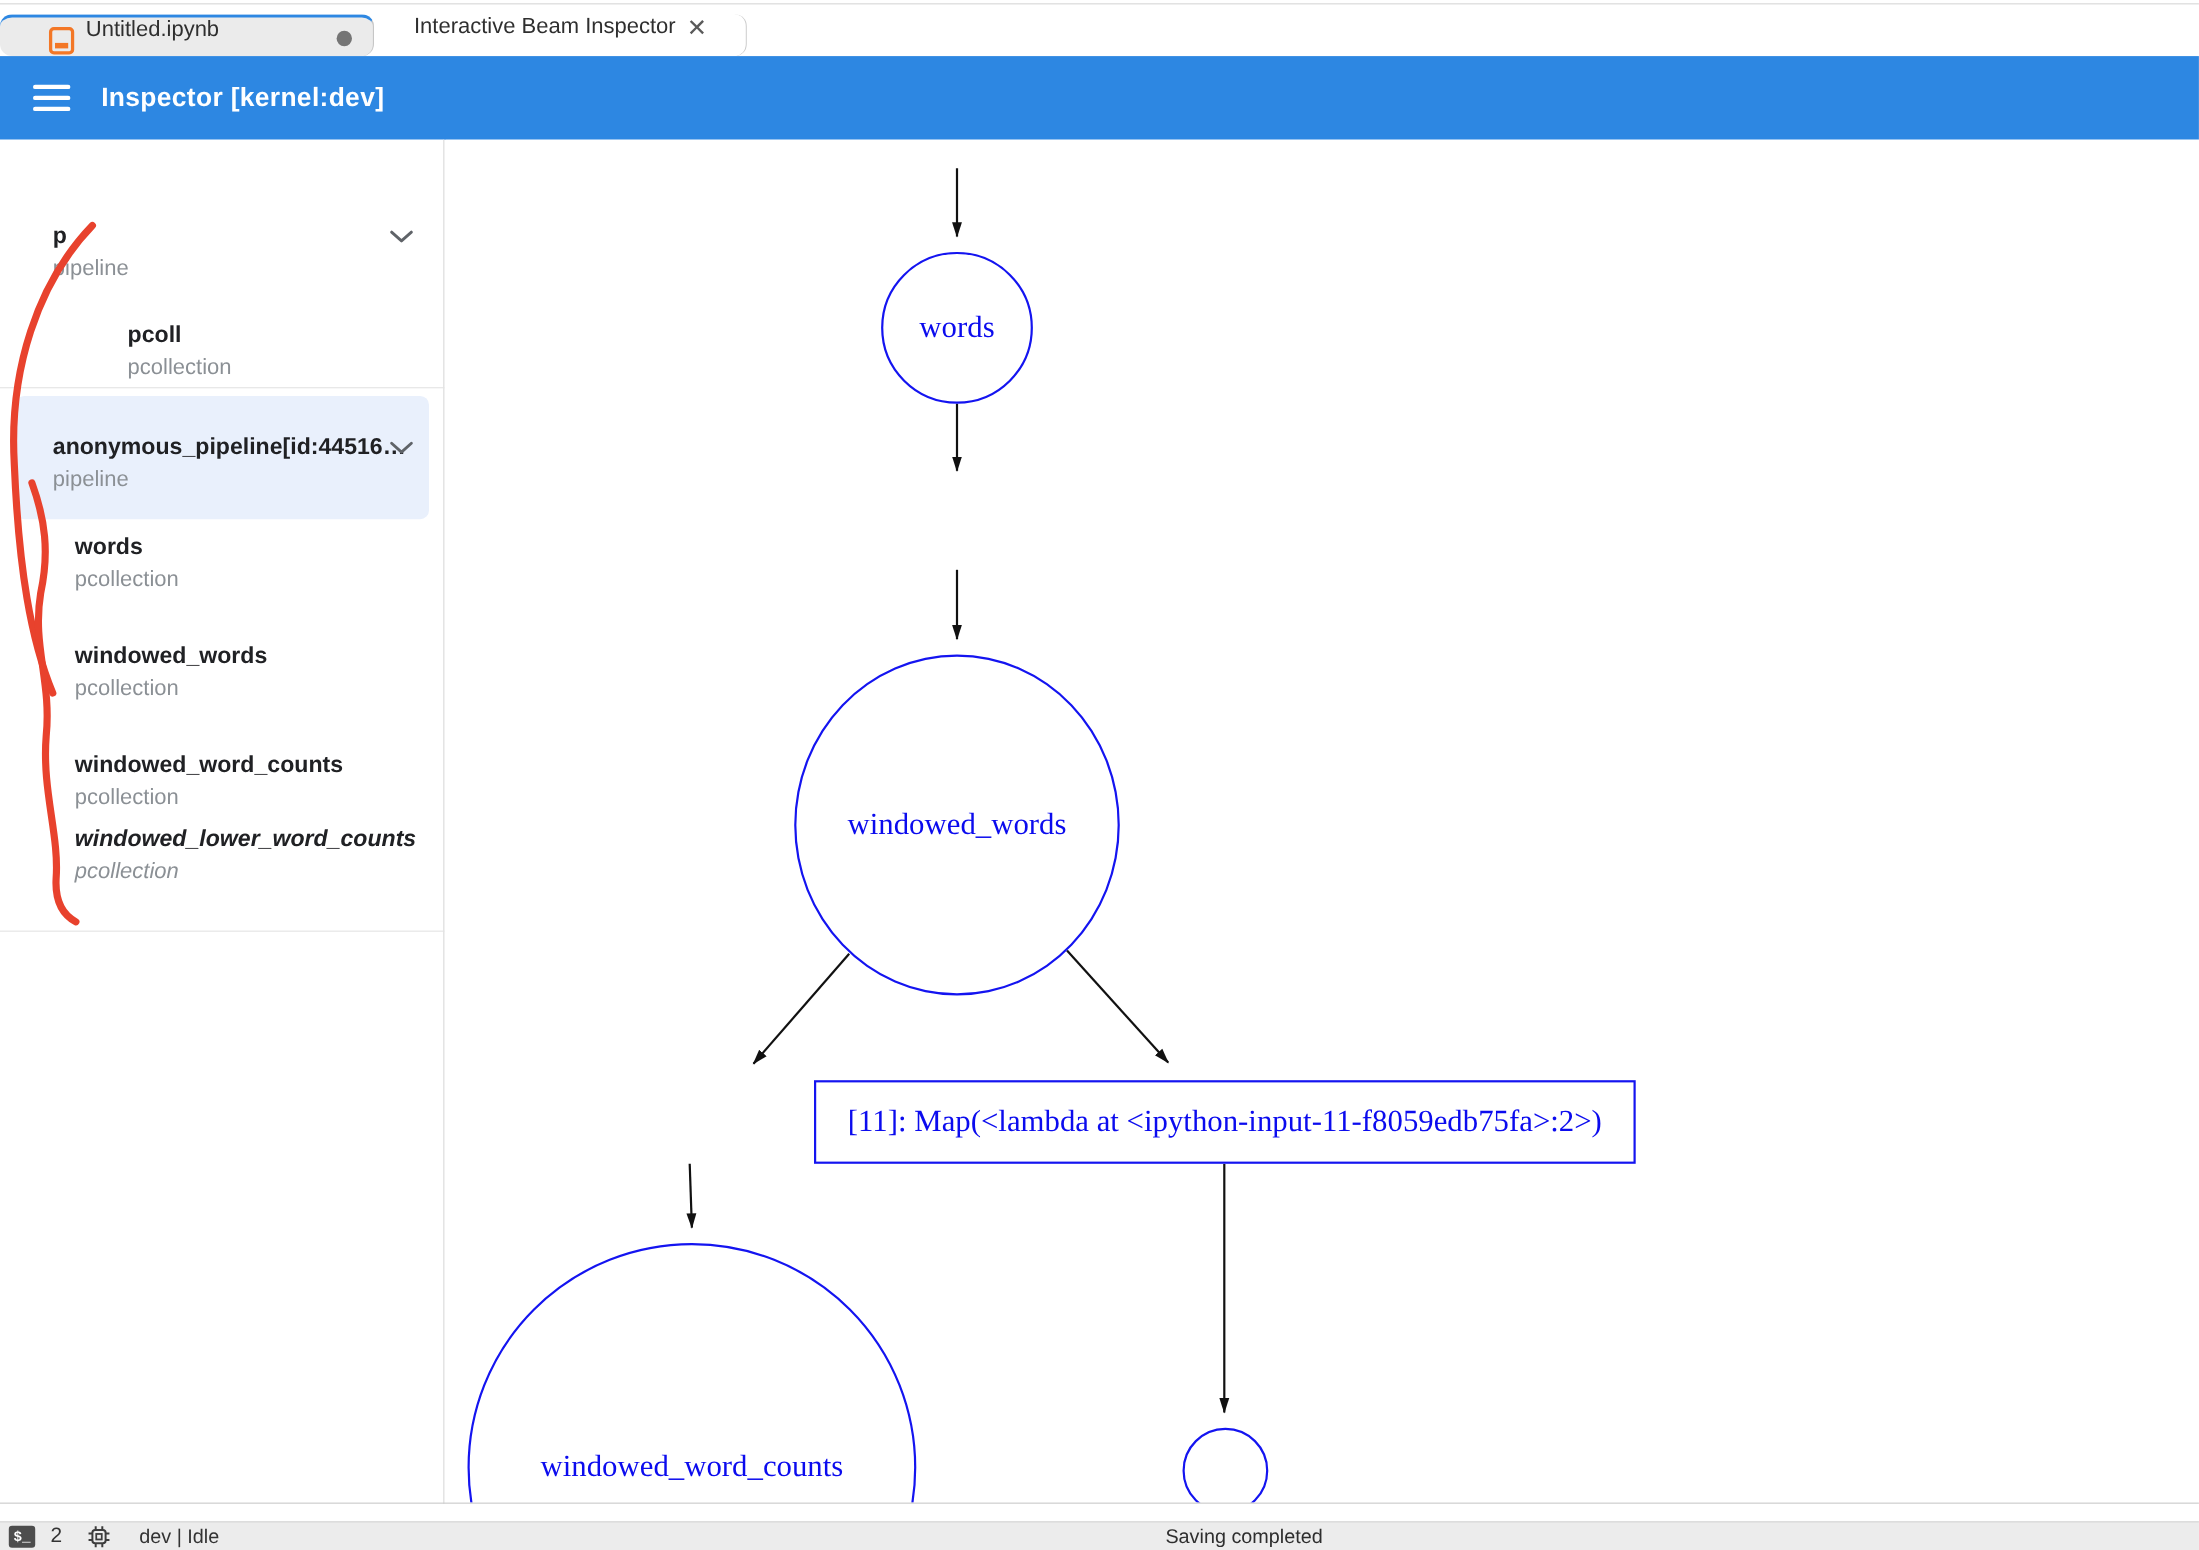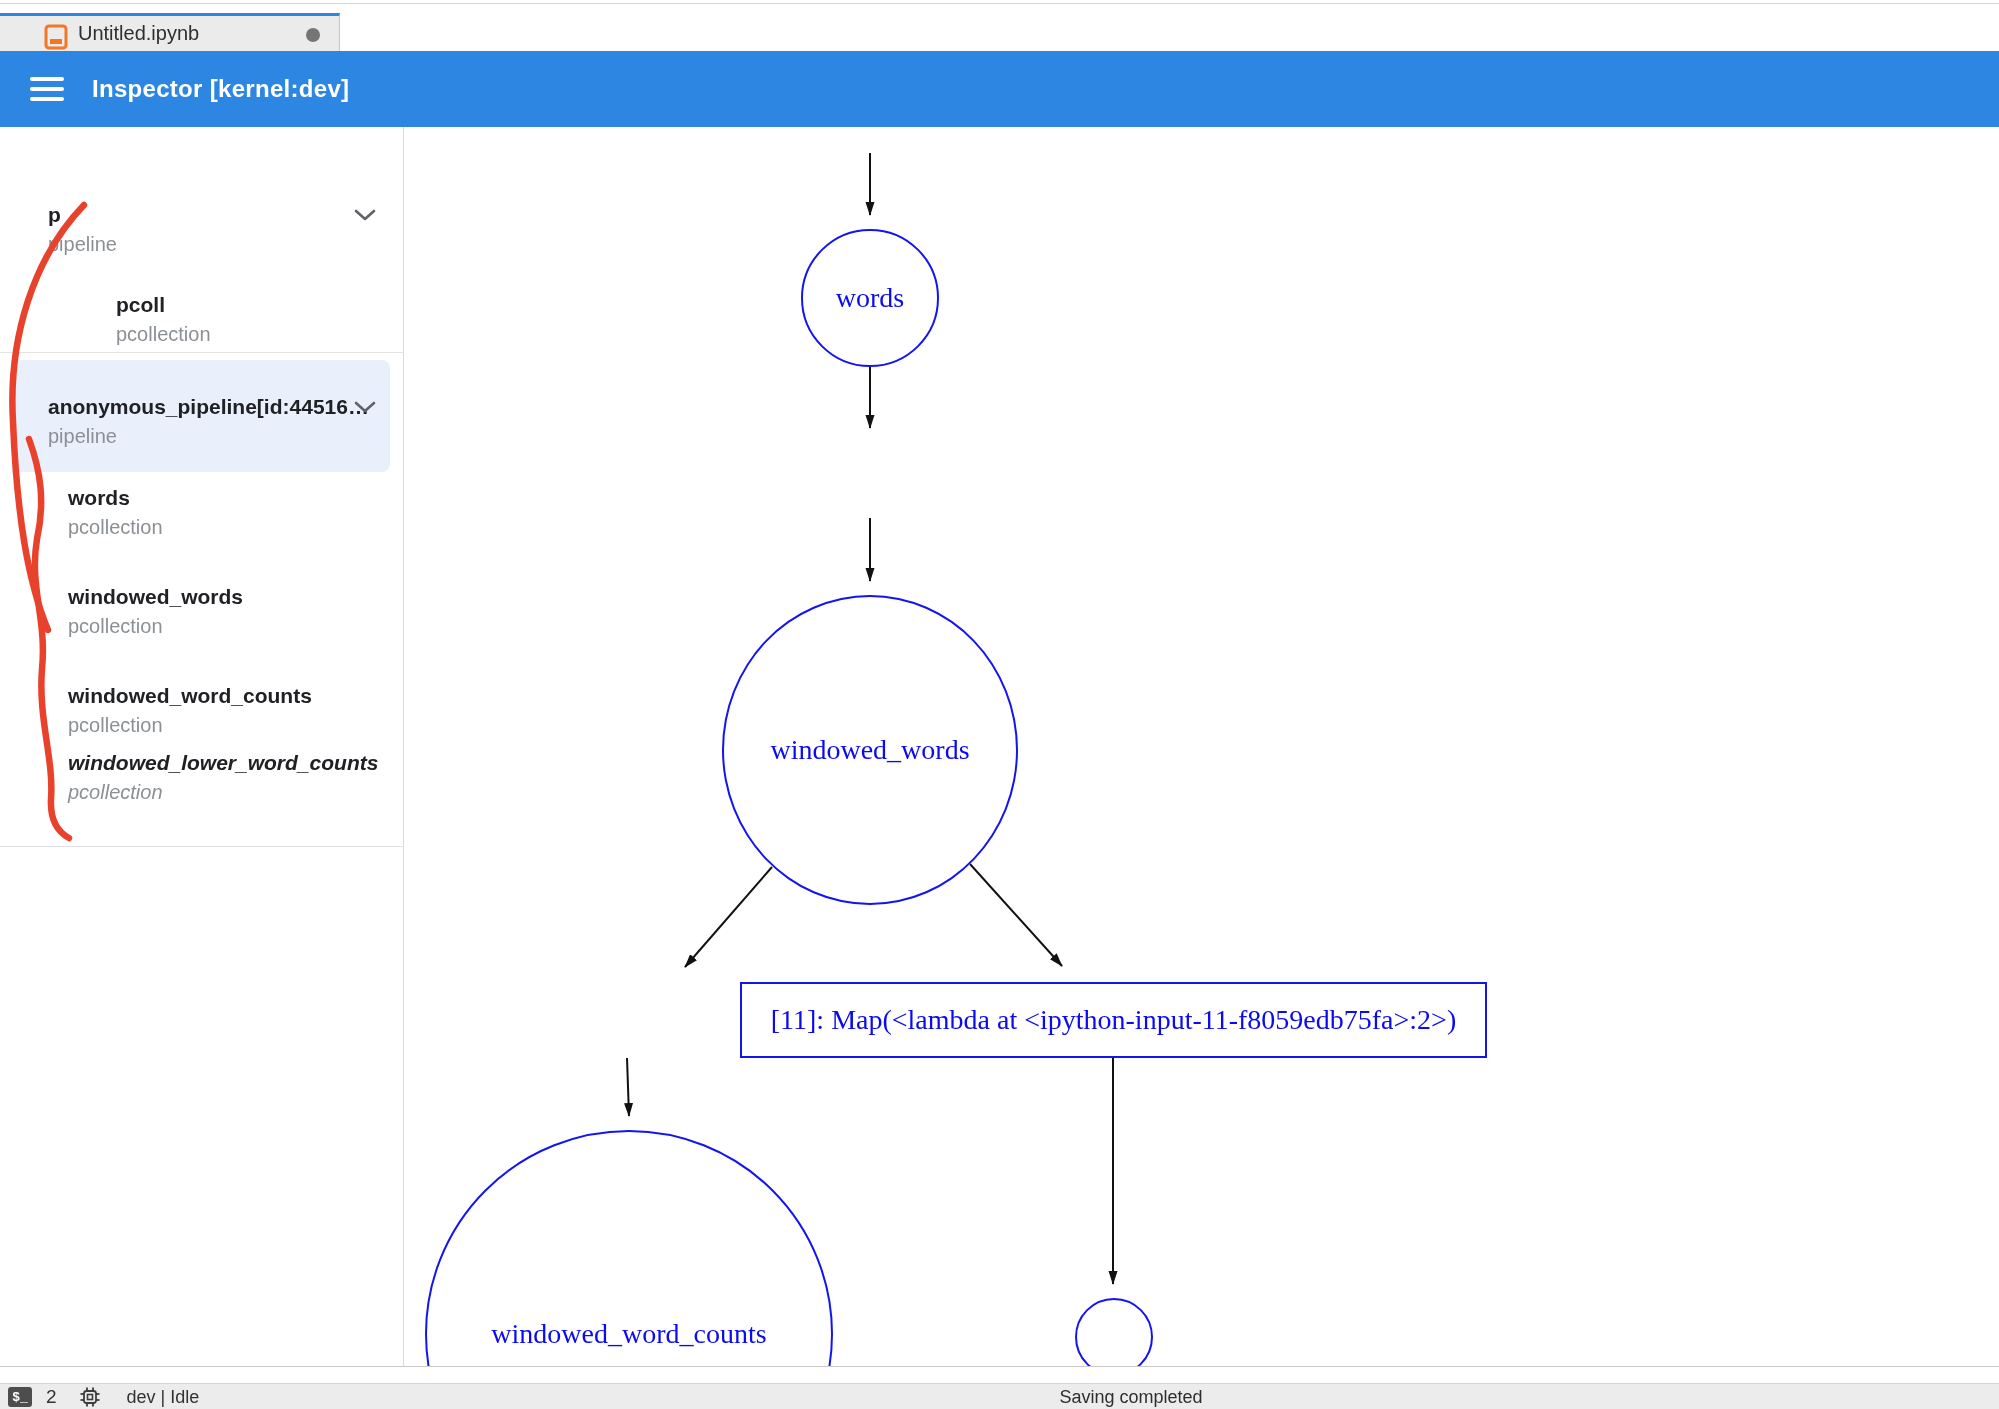--- a/index.html
+++ b/index.html
@@ -1,21 +1,21 @@
 <!DOCTYPE html>
 <html><head>
 <meta charset="utf-8">
 <style>
   html,body{margin:0;padding:0;background:#ffffff;width:1999px;height:1409px;overflow:hidden;
             font-family:"Liberation Sans", sans-serif;}
   .abs{position:absolute;}
   
   #top-line{left:0;top:3px;width:1999px;height:1px;background:#d6d6d6;}
   #tabbar{left:0;top:13px;width:1999px;height:38px;background:#ffffff;}
-  .tab{position:absolute;top:0;height:38px;display:flex;align-items:center;box-sizing:border-box;}
+  .tab{position:absolute;top:0;height:38px;display:flex;box-sizing:border-box;border-radius:11px;}
   #tab-1{left:0;width:340px;background:#ebebeb;border-top:3px solid #2d87e2;border-right:1px solid #c6c6c6;padding:0 14px 0 44px;}
   #tab-2{left:341px;width:338px;background:#ffffff;border-right:1px solid #c9c9c9;justify-content:center;}
   .tab-label{font-size:20px;color:#2f2f2f;white-space:nowrap;}
   #nb-icon{position:absolute;left:44px;top:8px;}
   #tab-1 .tab-label{margin-left:34px;}
   #dirty-dot{position:absolute;left:306px;top:12px;width:14px;height:14px;border-radius:50%;background:#757575;}
   .close-x{font-size:22px;color:#5a5a5a;margin-left:10px;}
   
   #header{left:0;top:51px;width:1999px;height:76px;background:#2d87e2;display:flex;align-items:center;}
   #hamburger{margin-left:30px;width:34px;display:flex;flex-direction:column;gap:6px;cursor:pointer;}
@@ -58,20 +58,24 @@
 <div class="abs" id="tabbar">
   <div class="tab" id="tab-1">
     <span id="nb-icon">
       <svg width="24" height="26" viewBox="0 0 24 26">
         <rect x="2" y="2" width="20" height="22" rx="3" fill="none" stroke="#f37726" stroke-width="3"></rect>
         <rect x="6" y="15" width="12" height="5" fill="#f37726"></rect>
       </svg>
     </span>
     <span class="tab-label">Untitled.ipynb</span>
     <span id="dirty-dot"></span>
+  </div>
+  <div class="tab" id="tab-2">
+    <span class="tab-label">Interactive Beam Inspector</span>
+    <span class="close-x">✕</span>
   </div>
 </div>
 
 <div class="abs" id="header">
   <div id="hamburger">
       <span></span>
       <span></span>
       <span></span>
     </div>
   <div id="header-title">Inspector [kernel:dev]</div>

